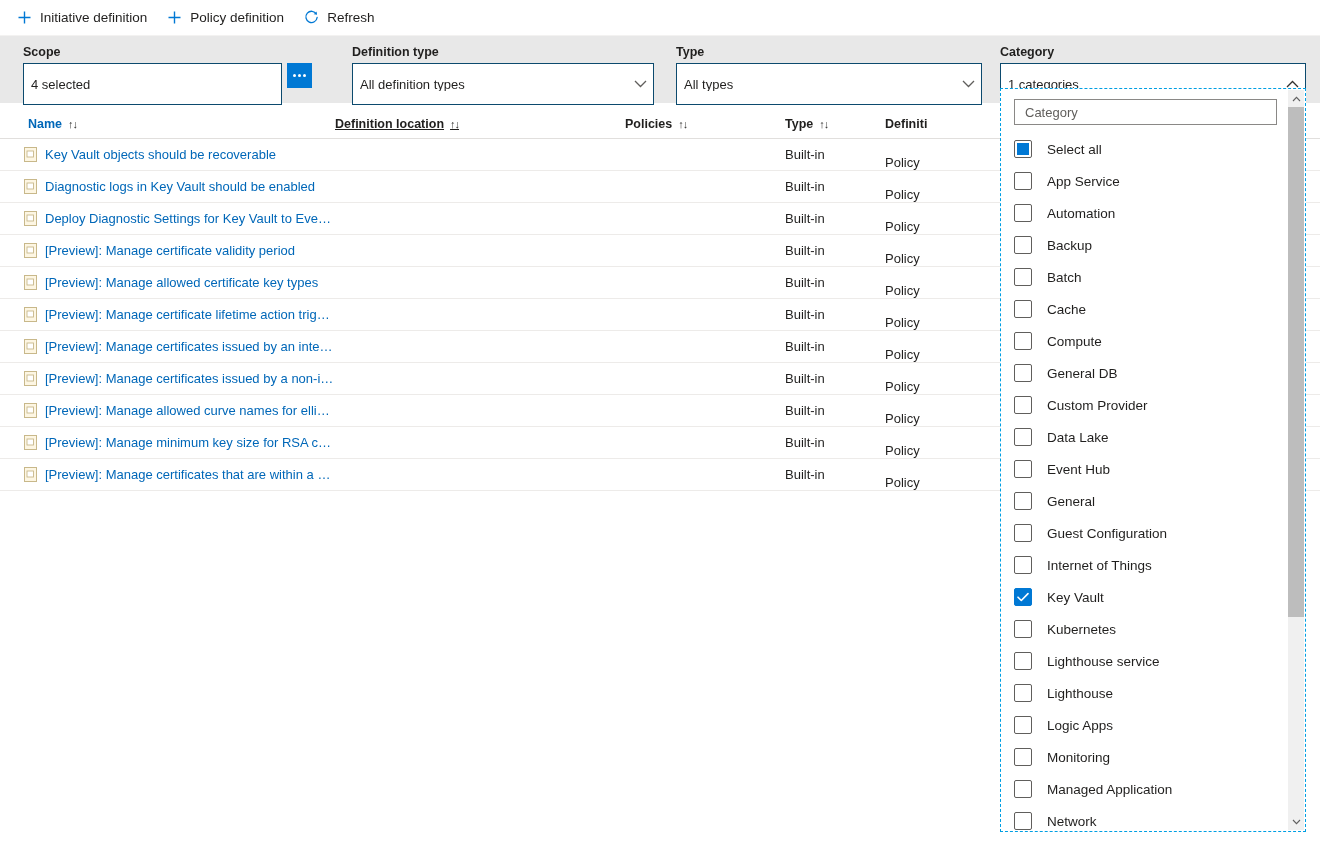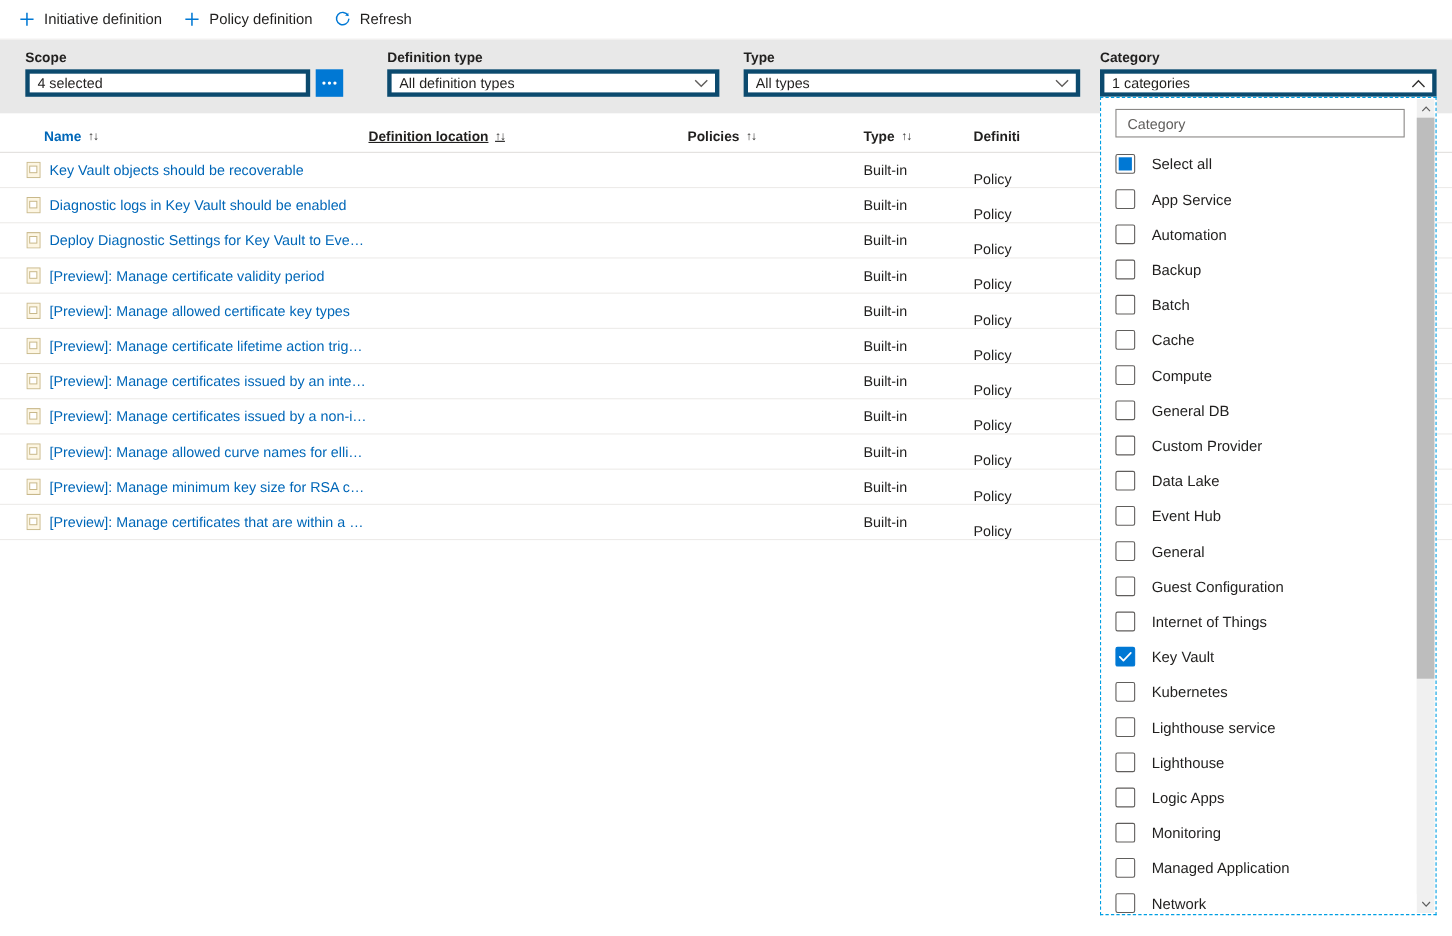--- a/index.html
+++ b/index.html
@@ -38,22 +38,22 @@
     position:absolute; left:0; top:36px; width:1320px; height:67px;
     background:#e8e8e8;
   }
   .filter-field { position:absolute; top:0; }
   .filter-label {
     font-size:12.5px; font-weight:bold; color:#201f1e;
     position:absolute; top:9px; left:0; white-space:nowrap;
   }
   .ctl {
     position:absolute; top:27px; left:0;
-    height:25px; background:#fff;
-    border:4px solid #0c4a6e;
+    height:42px; background:#fff;
+    border:1px solid #0c4a6e;
     display:flex; align-items:center;
     padding:0 7px; font-size:13px; color:#201f1e;
     cursor:text;
   }
   .ctl.select { cursor:pointer; padding-right:26px; }
   .ctl-val { white-space:nowrap; overflow:hidden; text-overflow:ellipsis; line-height:1; }
   .chev {
     position:absolute; right:6px; top:50%; transform:translateY(-50%);
     width:13px; height:13px; display:flex; align-items:center; justify-content:center;
   }
@@ -86,21 +86,21 @@
     font-size:12.5px; font-weight:bold; color:#201f1e;
     display:flex; align-items:center; height:29px;
     white-space:nowrap;
   }
   .th.link { color:#0067b8; font-weight:bold; }
   .sorticon {
     font-size:11px; color:#323130; font-weight:normal;
     letter-spacing:-1px; margin-left:6px;
     display:inline-block;
   }
-  .col-name { width:335px; padding-left:40px;align-items:center; }
+  .col-name { width:335px; padding-left:28px;align-items:center; }
   .col-loc  { width:290px; padding-left:0;text-decoration:underline; }
   .col-pol  { width:160px; }
   .col-type { width:100px; }
   .col-def  { width:180px;margin-top:16px; }
 
   .trow {
     display:flex; align-items:center; height:32px;
     border-bottom:1px solid #edebe9;
     font-size:13px;
   }

